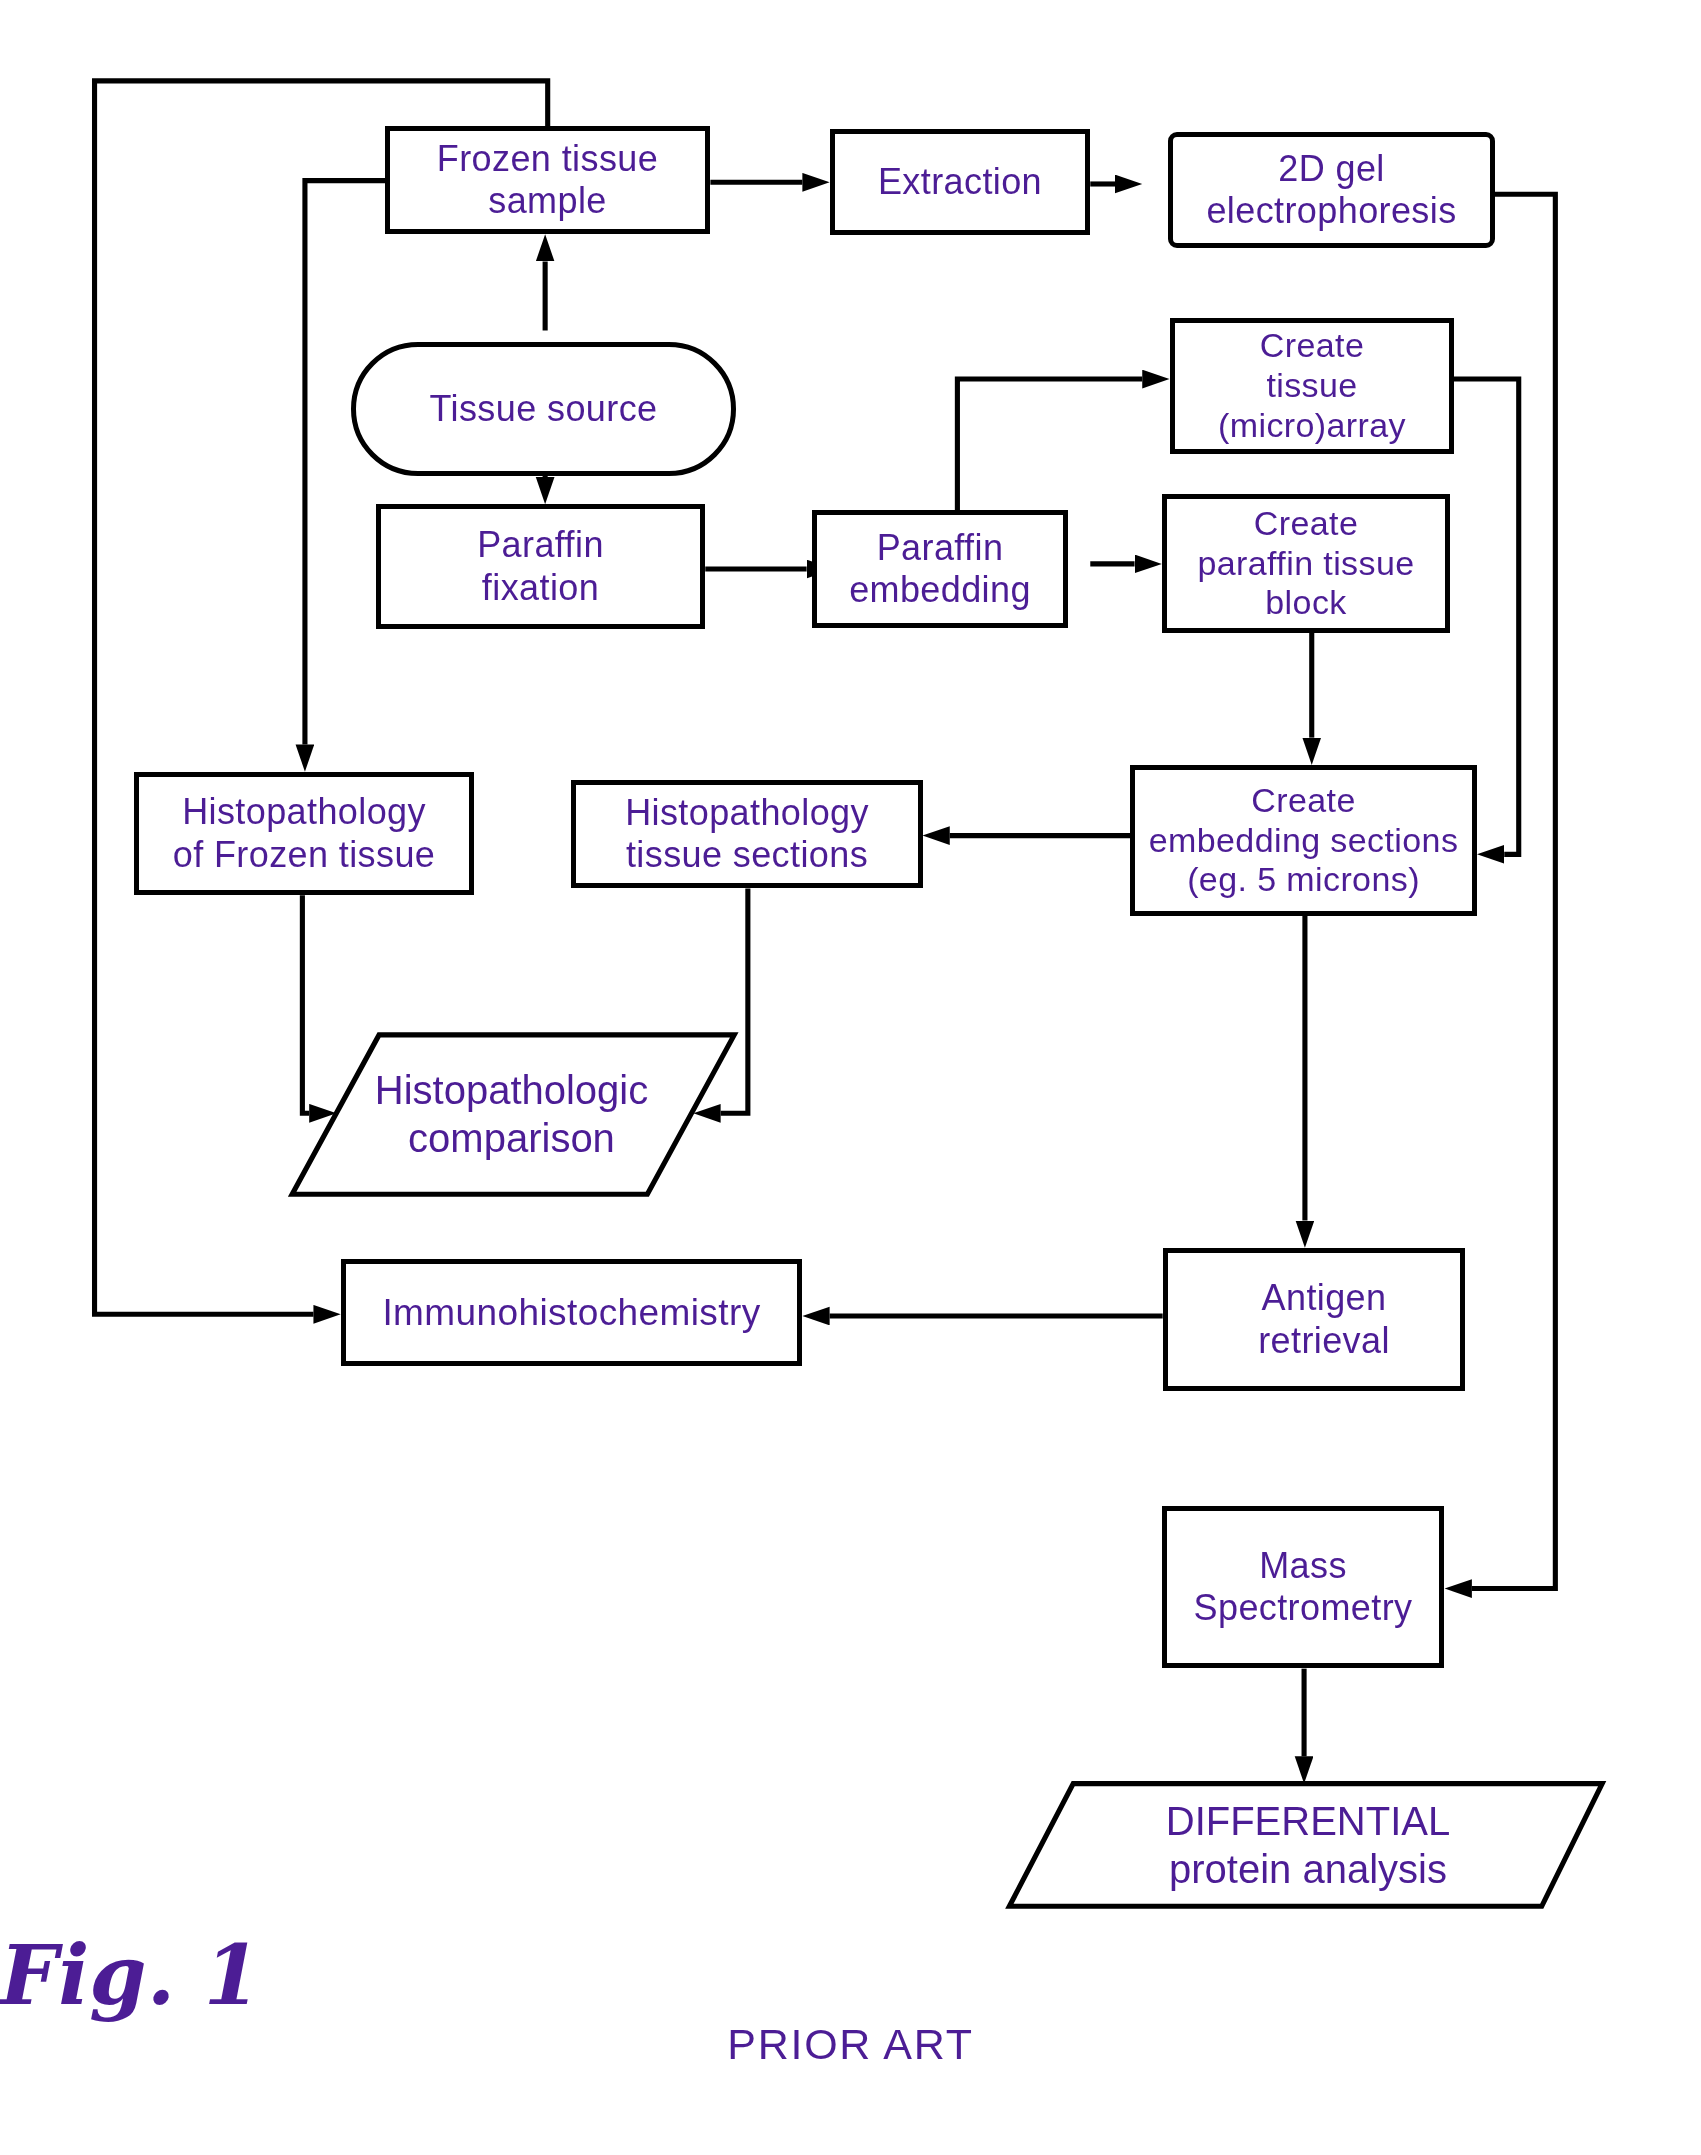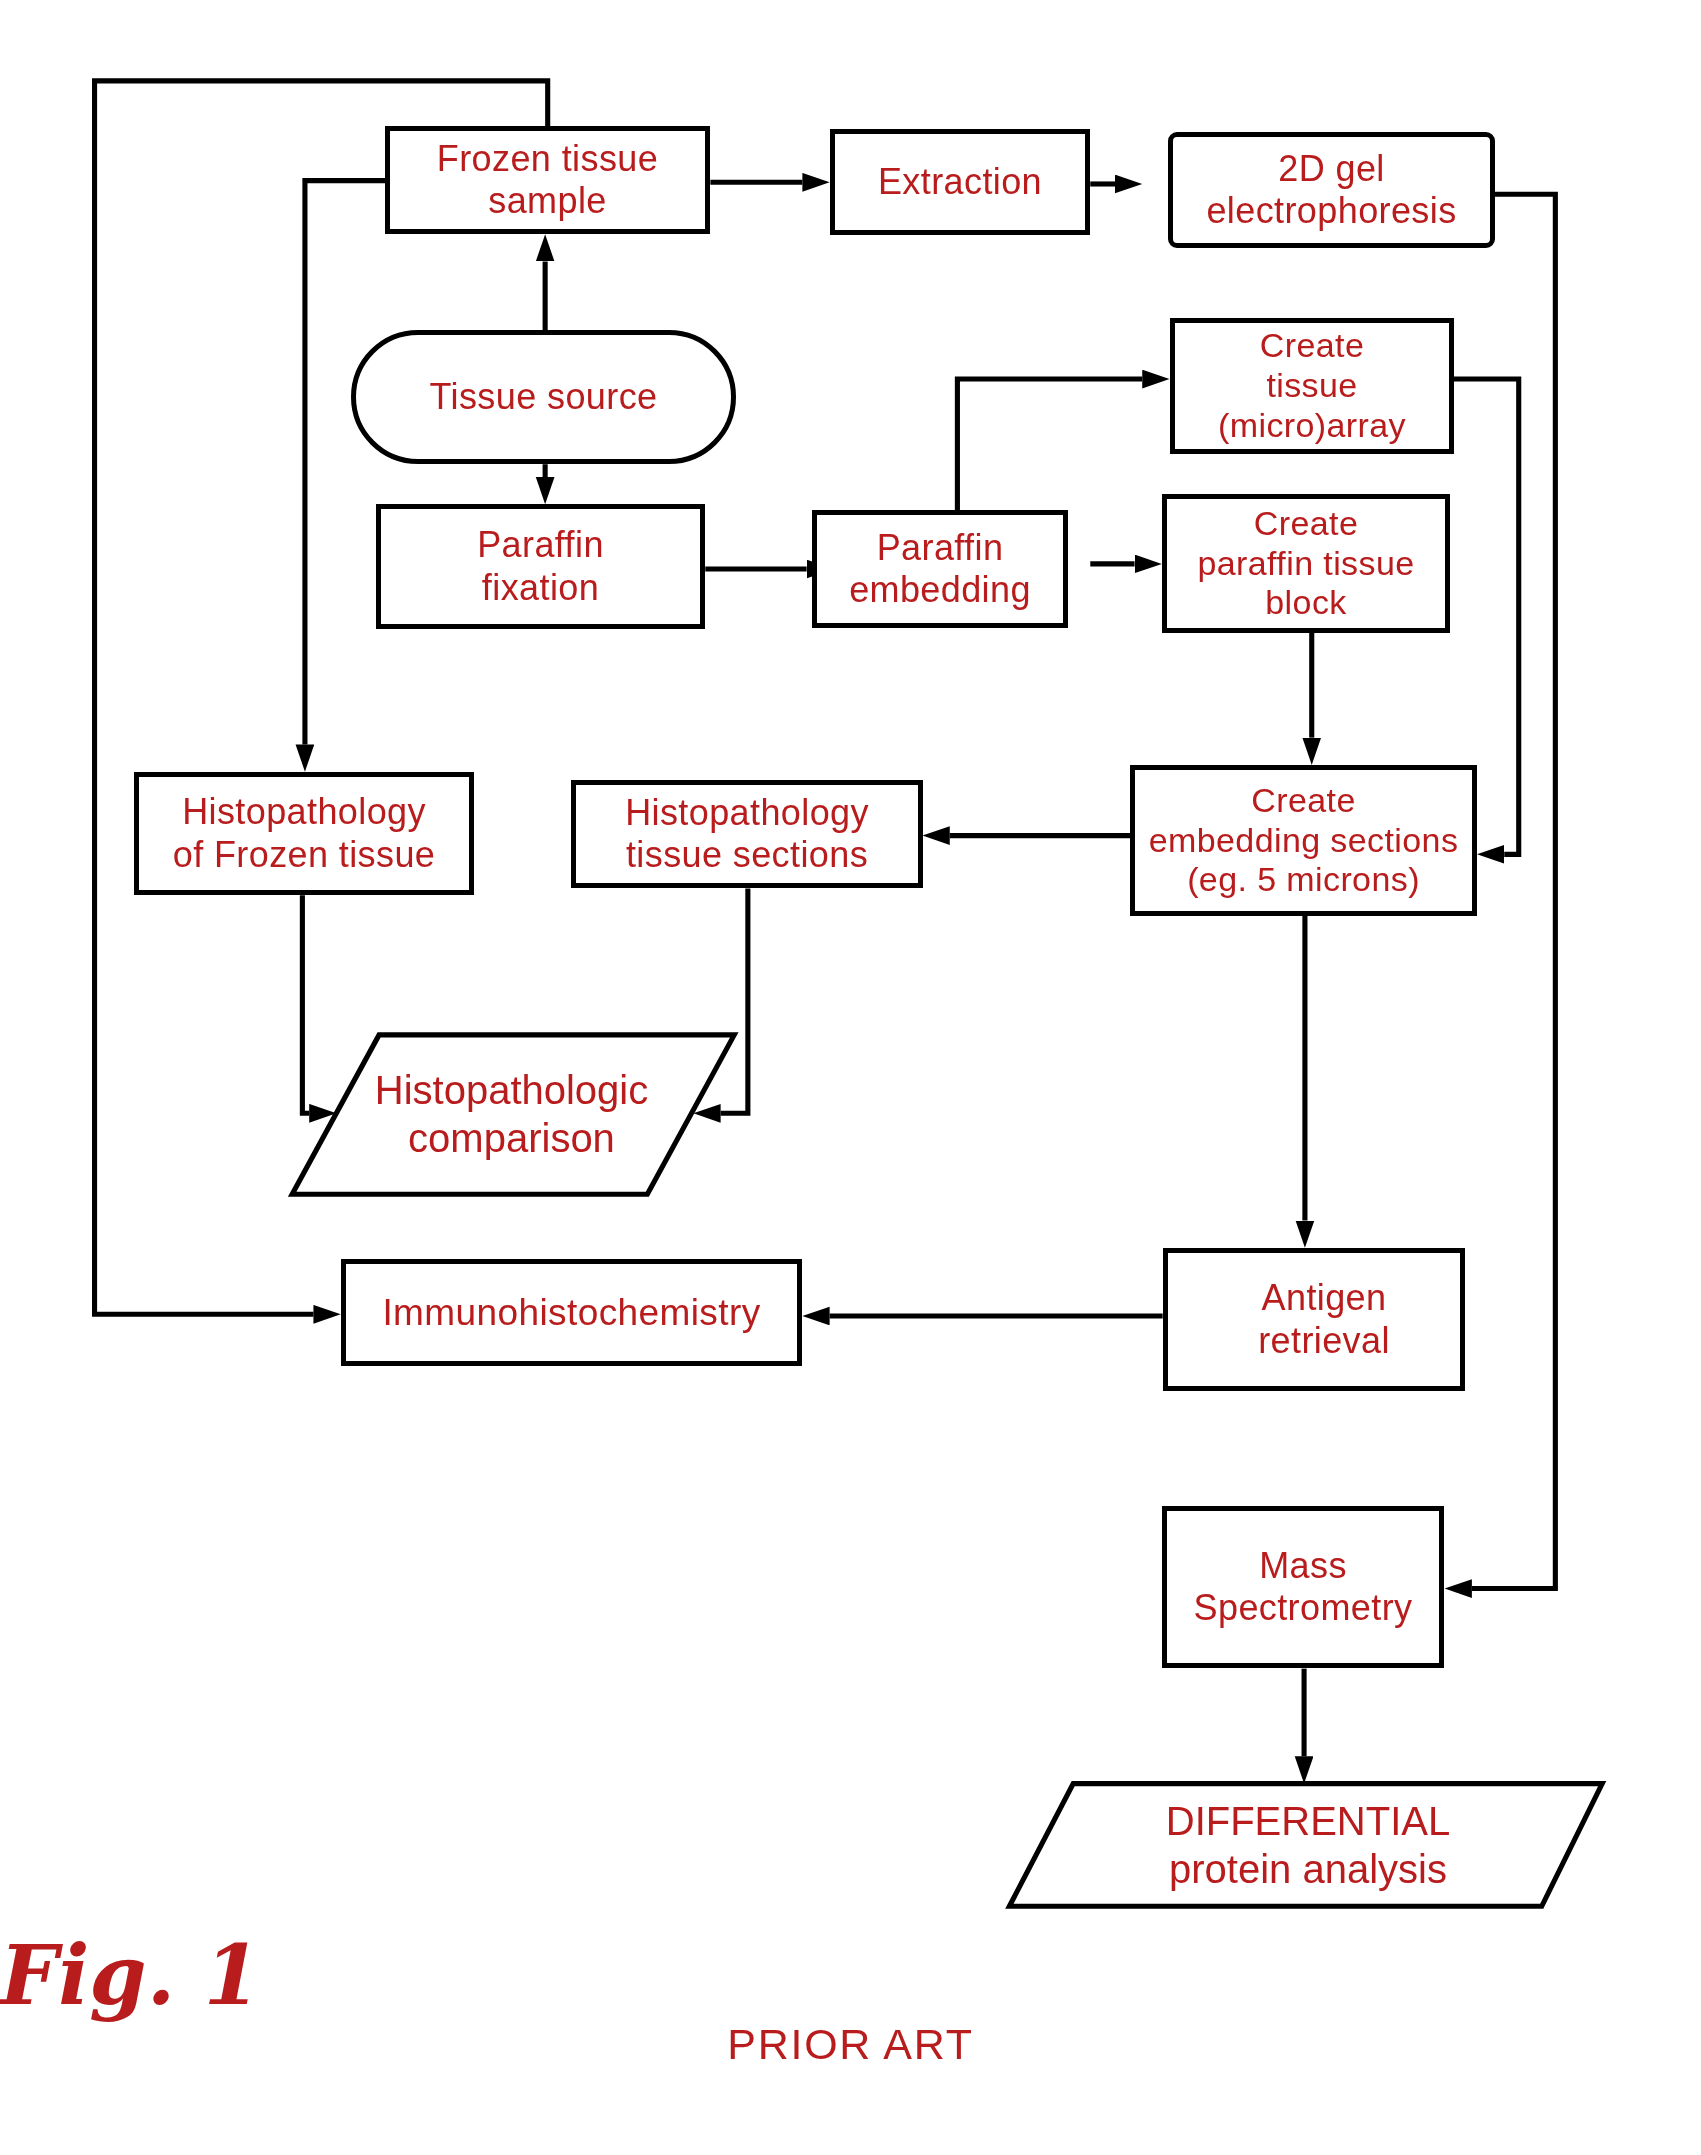--- a/index.html
+++ b/index.html
@@ -1,22 +1,22 @@
 <!DOCTYPE html>
 <html style="font-size:13.6px"><head>
 <meta charset="utf-8">
 <style>
   html,body{margin:0;padding:0;background:#ffffff;}
   #page{position:relative;width:1701px;height:2155px;background:#ffffff;
-        font-family:"Liberation Sans",sans-serif;color:#b91c1c;overflow:hidden;}
+        font-family:"Liberation Sans",sans-serif;color:#4c1d95;overflow:hidden;}
   #wires{position:absolute;left:0;top:0;width:1701px;height:2155px;z-index:1;}
   .node{position:absolute;z-index:2;background:#fff;border:5.1px solid #000;
         display:flex;flex-direction:column;align-items:center;justify-content:center;
         text-align:center;font-size:36px;line-height:1.17;letter-spacing:0.4px;}
-  .stadium{border-radius:72px;}
+  .stadium{border-radius:72px;margin-top:12px;}
   .pgram-label{position:absolute;z-index:3;background:transparent;border:none;
         display:flex;flex-direction:column;align-items:center;justify-content:center;
         text-align:center;font-size:40px;line-height:1.2;}
   .line{white-space:nowrap;}
 
   
   #frozen-tissue   {left:385px;top:126px;width:315px;height:98px;}
   #extraction      {left:830px;top:129px;width:250px;height:96px;}
   #gel-2d          {left:1168px;top:132px;width:317px;height:106px;border-radius:9px;}
   #tissue-source   {left:351px;top:330px;width:375px;height:124px;}

